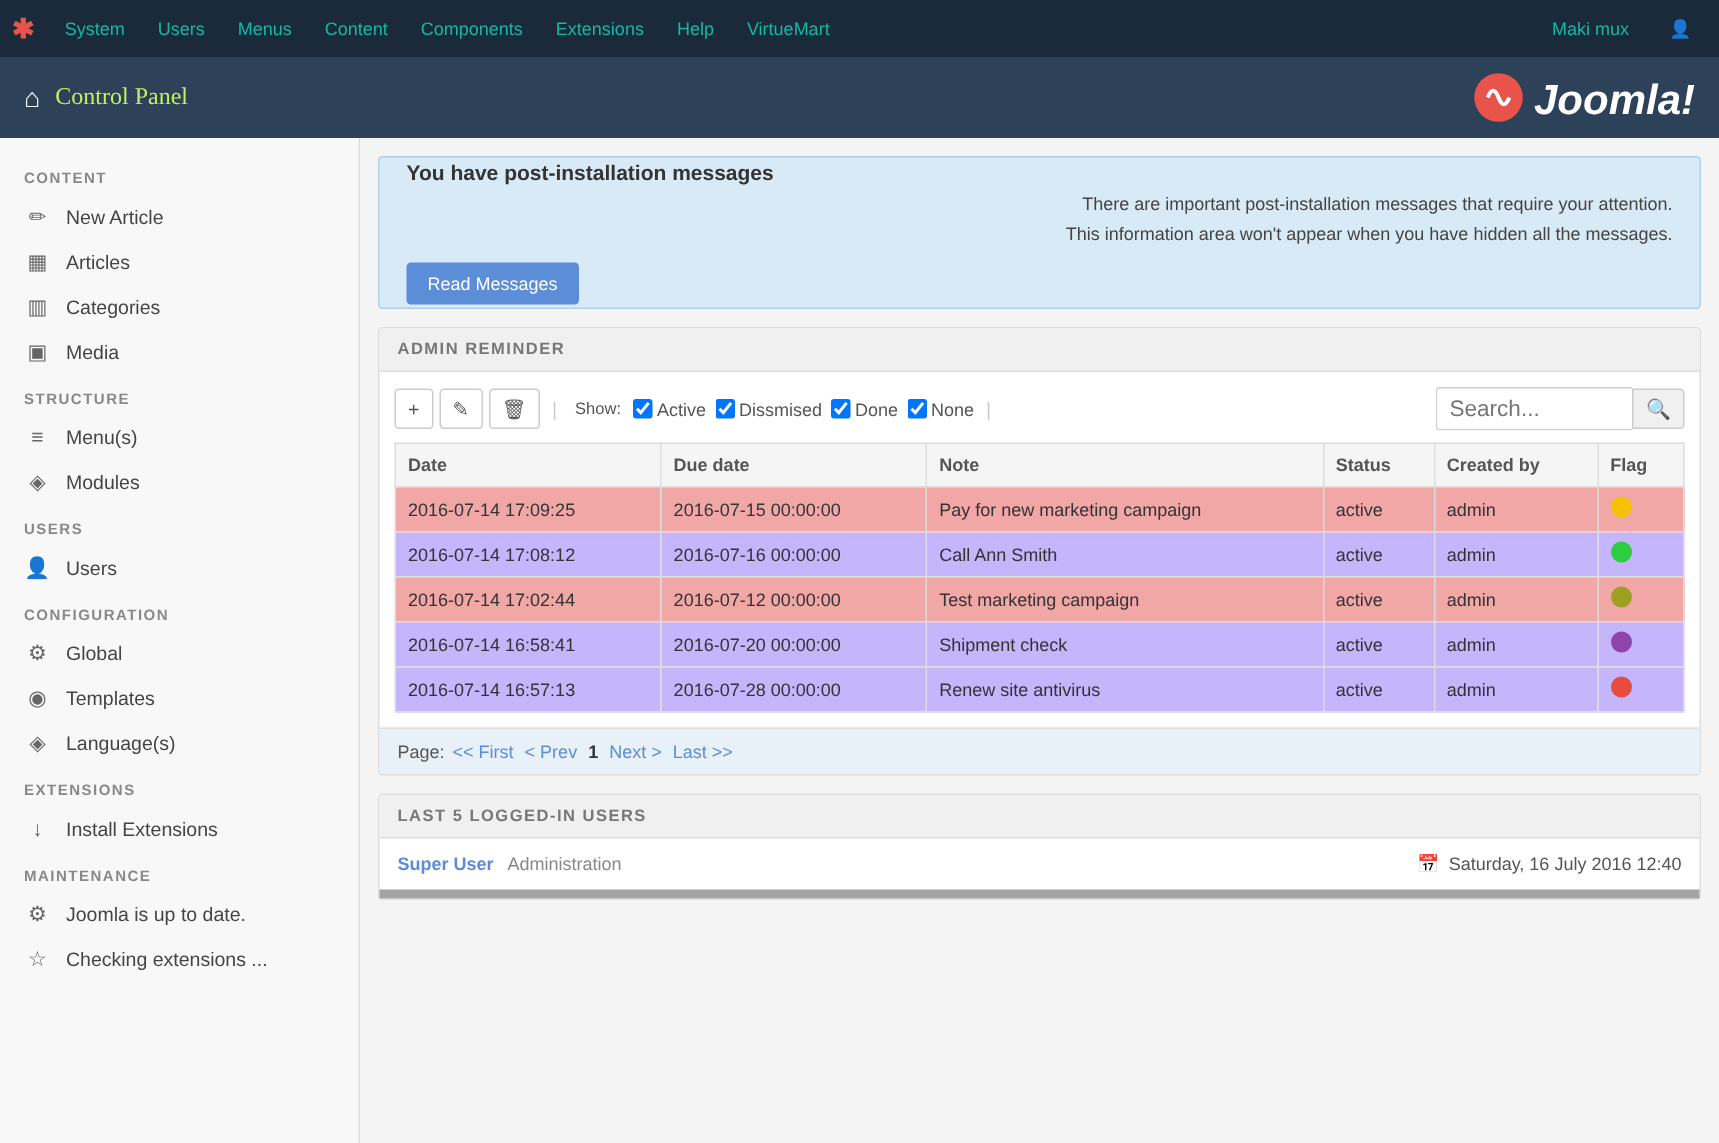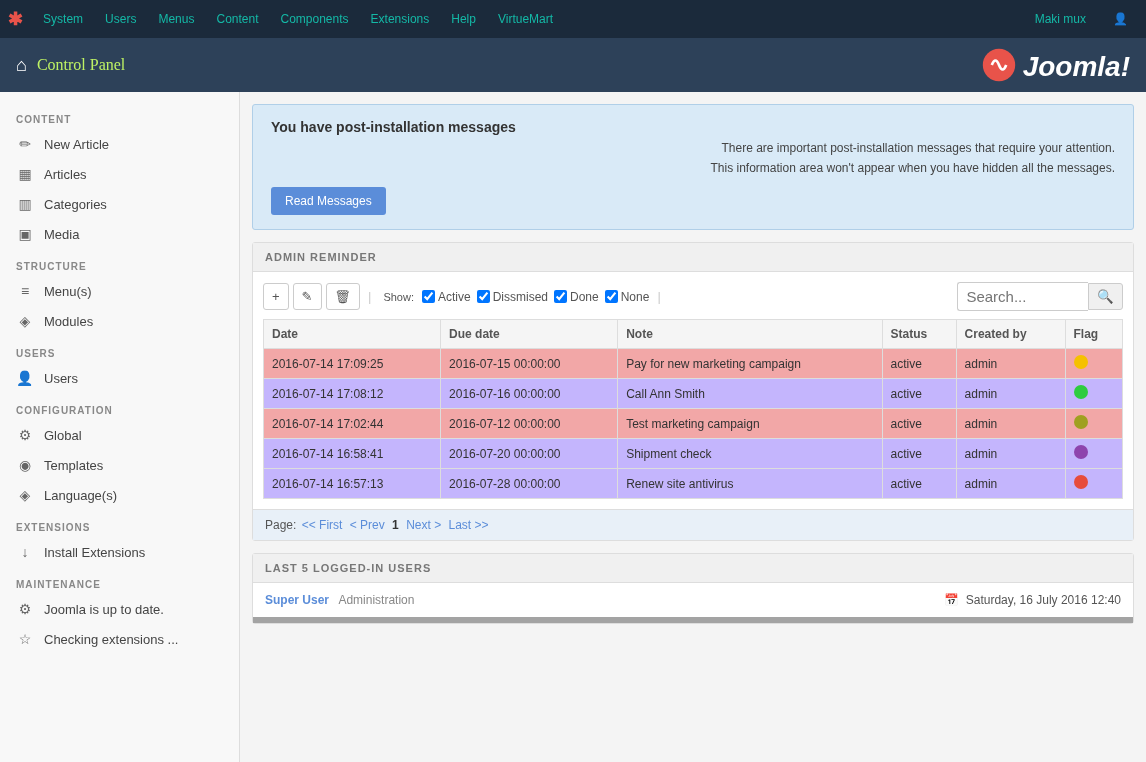--- a/index.html
+++ b/index.html
@@ -108,21 +108,21 @@
       overflow-y: auto;
       padding: 12px;
       background: #f4f4f4;
     }
 
     
     .post-install-box {
       background: #d9eaf7;
       border: 1px solid #b0cfe8;
       border-radius: 3px;
-      padding: 14px 18px;
+      padding: 2px 18px;
       margin-bottom: 12px;
     }
     .post-install-box .title {
       font-size: 14px;
       font-weight: bold;
       color: #333;
       margin-bottom: 6px;
     }
     .post-install-box p {
       font-size: 12px;

